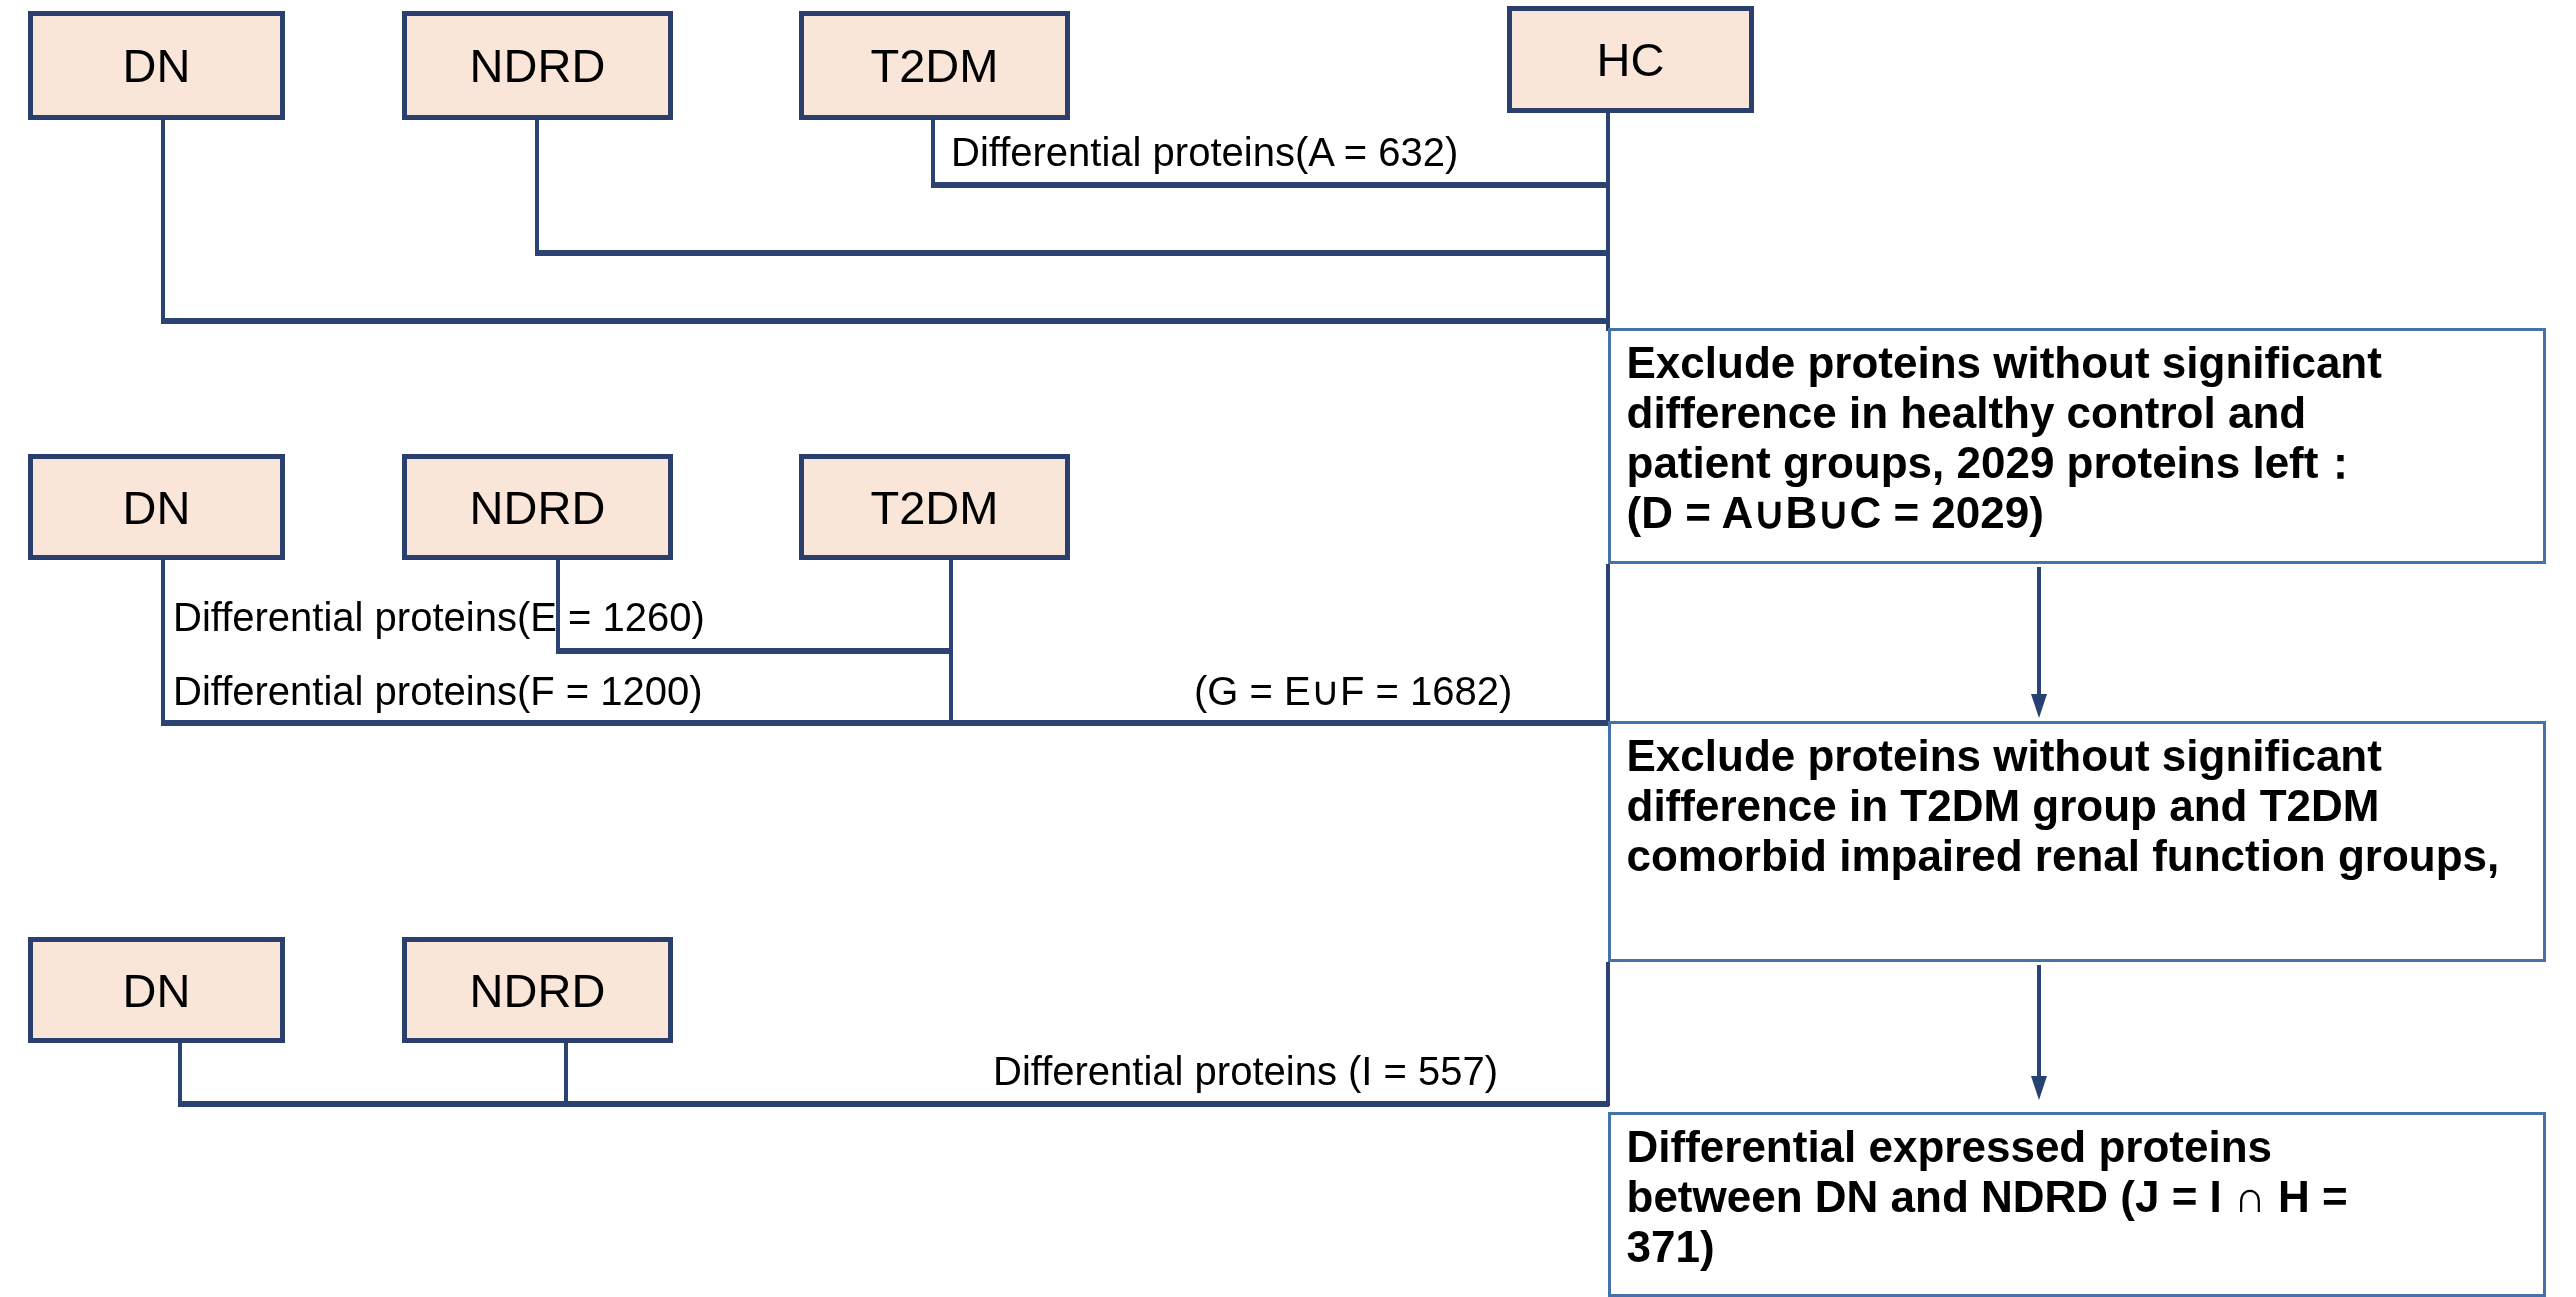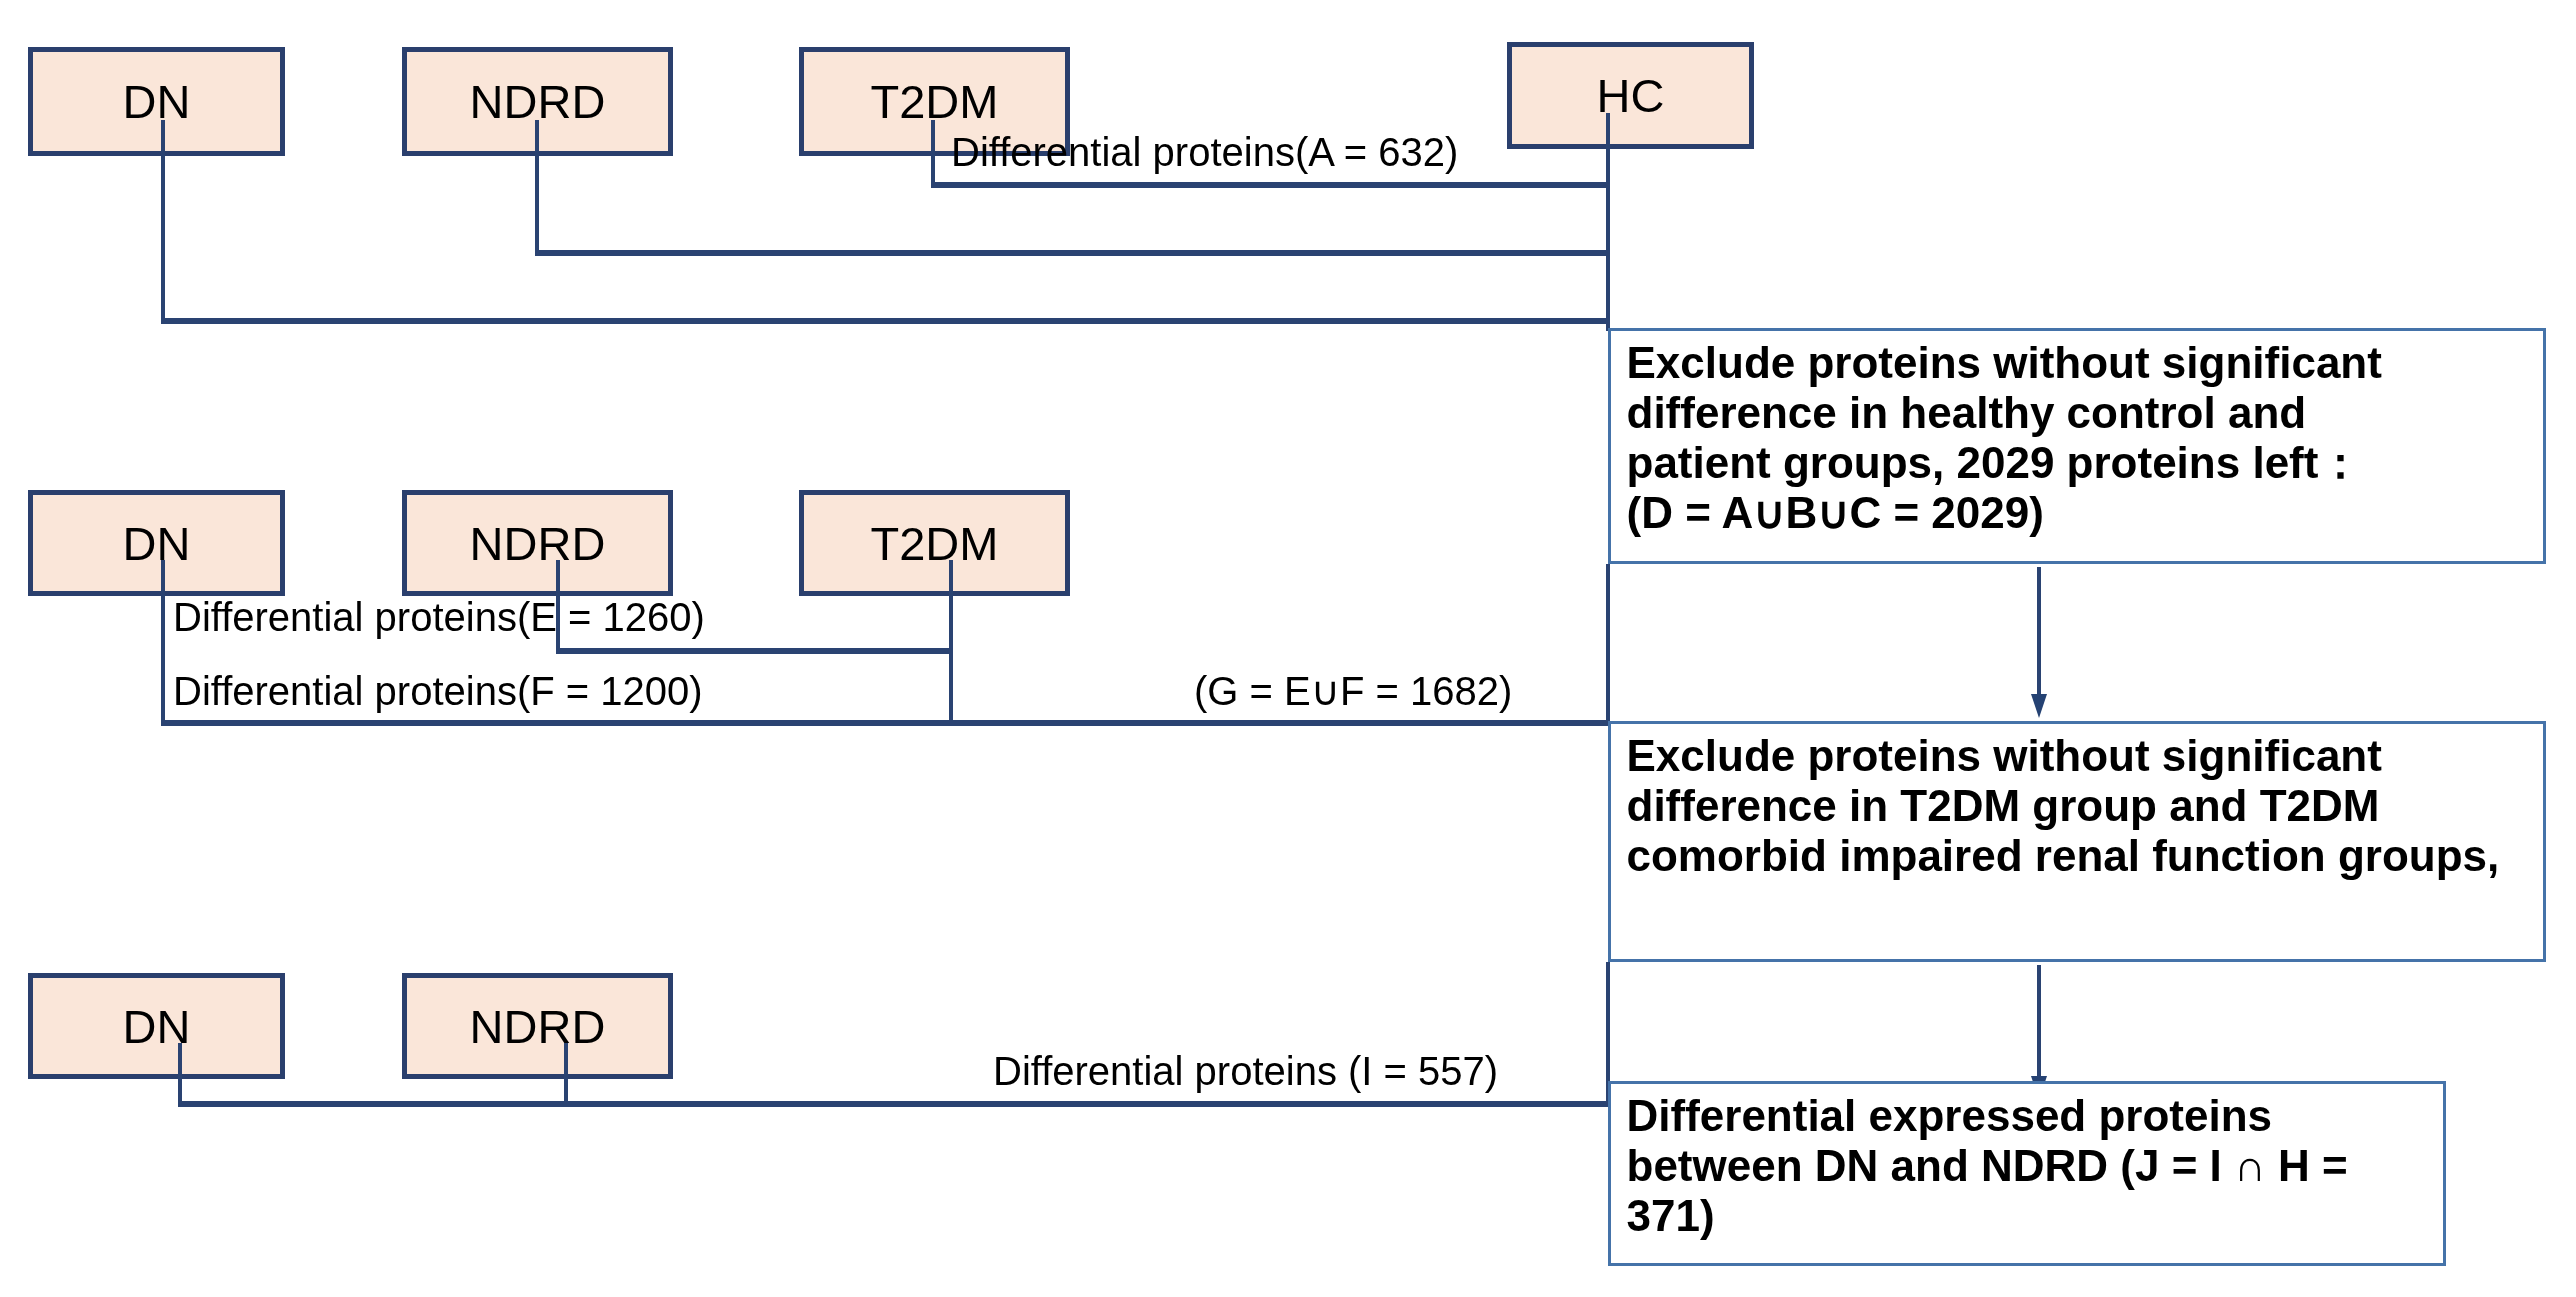--- a/index.html
+++ b/index.html
@@ -15,21 +15,20 @@
 
   
   .gbox {
     position:absolute;
     box-sizing:border-box;
     background:#fae6d9;
     border:5px solid #2a3f6d;
     display:flex;
     align-items:center;
     justify-content:center;
-    margin-top:36px;
   }
   .gbox span {
     font-size:47px;
     line-height:1;
     color:#000000;
     white-space:nowrap;
   }
 
   
   .obox {
@@ -159,20 +158,20 @@
   </div>
 
   <div class="vline" style="left:178px; top:1043px; height:62px;"></div>
   <div class="vline" style="left:564px; top:1043px; height:62px;"></div>
   <div class="hline thick" style="left:178px; top:1101px; width:1431px;"></div>
 
   <div class="vline" style="left:1606px; top:962px; height:144px;"></div>
 
   <div class="elabel" style="left:993px; top:1051px;">Differential proteins (I = 557)</div>
 
-  <div class="obox" style="left:1608px; top:1081px; width:838px; height:185px;">
+  <div class="obox" style="left:1608px; top:1112px; width:938px; height:185px;">
     <p>Differential expressed proteins</p>
     <p>between DN and NDRD (J = I ∩ H =</p>
     <p>371)</p>
   </div>
 
 </div>
 
 
 </body></html>

